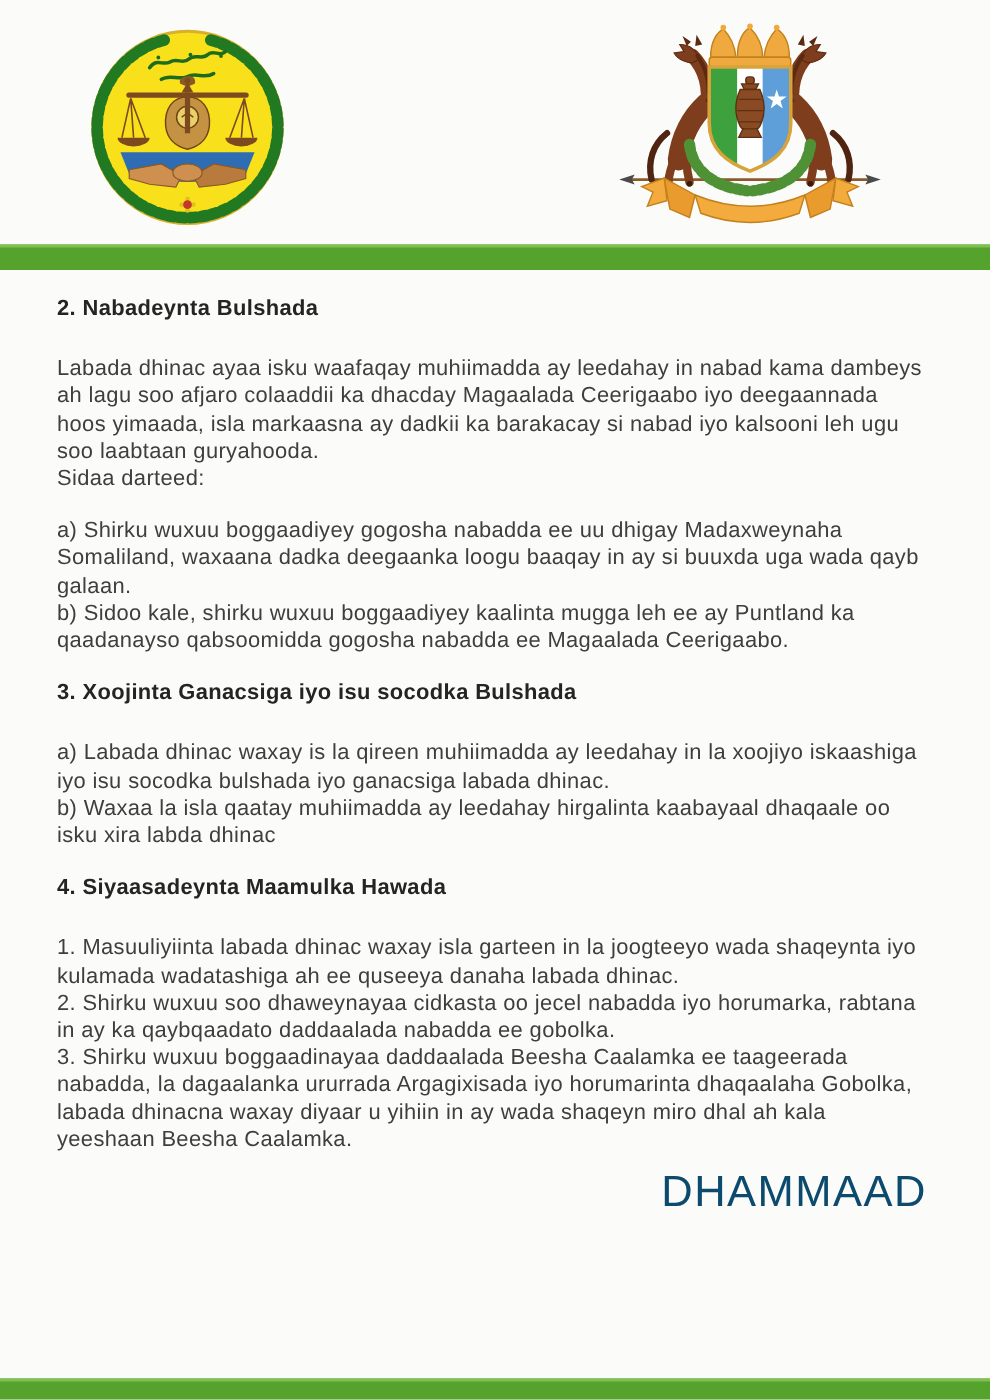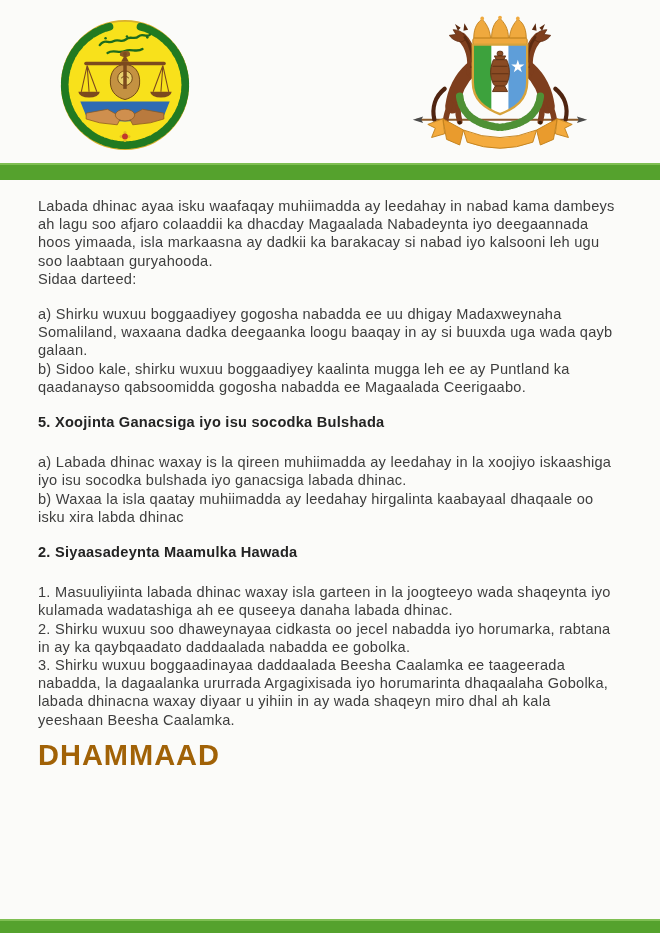--- a/index.html
+++ b/index.html
@@ -33,25 +33,25 @@
     font-weight: 700;
     color: var(--heading-text, #242424);
     margin: 0 0 22px 0;
   }
   .content p {
     margin: 0 0 17px 0;
     white-space: pre-line;
   }
   .end-label {
     margin-top: 4px;
-    text-align: left;
+    text-align: right;
     font-size: 29px;
-    font-weight: 700;
+    font-weight: 400;
     letter-spacing: 1px;
-    color: #a16207;
+    color: #0c4a6e;
   }
 </style>
 </head>
 <body>
 
 <div class="page">
 
   <div class="logo left">
     <svg viewBox="0 0 140 140" xmlns="http://www.w3.org/2000/svg">
       <ellipse cx="70" cy="71" rx="65" ry="66" fill="#f8e11b" stroke="#d9b02a" stroke-width="2"></ellipse>
@@ -164,30 +164,31 @@
         <path d="M34,116 l-16,6 8,4 -4,10 14,-4 z" fill="#f4ab3e" stroke="#c2811c"></path>
       </g>
       <use href="#ribL" transform="translate(190,0) scale(-1,1)"></use>
       <path d="M56,128 q39,16 78,0 l-4,13 q-35,13 -70,0 z" fill="#f4ab3e" stroke="#c2811c" stroke-width="1"></path>
     </svg>
   </div>
 
   <div class="bar top"></div>
 
   <main class="content">
-    <p>Labada dhinac ayaa isku waafaqay muhiimadda ay leedahay in nabad kama dambeys ah lagu soo afjaro colaaddii ka dhacday Magaalada Nabadeynta iyo deegaannada hoos yimaada, isla markaasna ay dadkii ka barakacay si nabad iyo kalsooni leh ugu soo laabtaan guryahooda.
+    <h2>2. Nabadeynta Bulshada</h2>
+    <p>Labada dhinac ayaa isku waafaqay muhiimadda ay leedahay in nabad kama dambeys ah lagu soo afjaro colaaddii ka dhacday Magaalada Ceerigaabo iyo deegaannada hoos yimaada, isla markaasna ay dadkii ka barakacay si nabad iyo kalsooni leh ugu soo laabtaan guryahooda.
 Sidaa darteed:</p>
     <p>a) Shirku wuxuu boggaadiyey gogosha nabadda ee uu dhigay Madaxweynaha Somaliland, waxaana dadka deegaanka loogu baaqay in ay si buuxda uga wada qayb galaan.
 b) Sidoo kale, shirku wuxuu boggaadiyey kaalinta mugga leh ee ay Puntland ka qaadanayso qabsoomidda gogosha nabadda ee Magaalada Ceerigaabo.</p>
 
-    <h2>5. Xoojinta Ganacsiga iyo isu socodka Bulshada</h2>
+    <h2>3. Xoojinta Ganacsiga iyo isu socodka Bulshada</h2>
     <p>a) Labada dhinac waxay is la qireen muhiimadda ay leedahay in la xoojiyo iskaashiga iyo isu socodka bulshada iyo ganacsiga labada dhinac.
 b) Waxaa la isla qaatay muhiimadda ay leedahay hirgalinta kaabayaal dhaqaale oo isku xira labda dhinac</p>
 
-    <h2>2. Siyaasadeynta Maamulka Hawada</h2>
+    <h2>4. Siyaasadeynta Maamulka Hawada</h2>
 
     <p>1. Masuuliyiinta labada dhinac waxay isla garteen in la joogteeyo wada shaqeynta iyo kulamada wadatashiga ah ee quseeya danaha labada dhinac.
 2. Shirku wuxuu soo dhaweynayaa cidkasta oo jecel nabadda iyo horumarka, rabtana in ay ka qaybqaadato daddaalada nabadda ee gobolka.
 3. Shirku wuxuu boggaadinayaa daddaalada Beesha Caalamka ee taageerada nabadda, la dagaalanka ururrada Argagixisada iyo horumarinta dhaqaalaha Gobolka, labada dhinacna waxay diyaar u yihiin in ay wada shaqeyn miro dhal ah kala yeeshaan Beesha Caalamka.</p>
 
     <div class="end-label">DHAMMAAD</div>
   </main>
 
   <div class="bar bottom"></div>
 </div>

